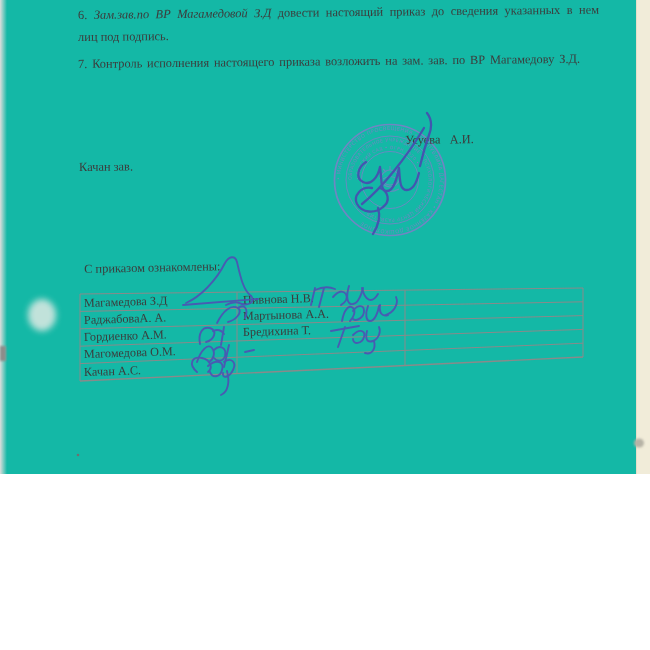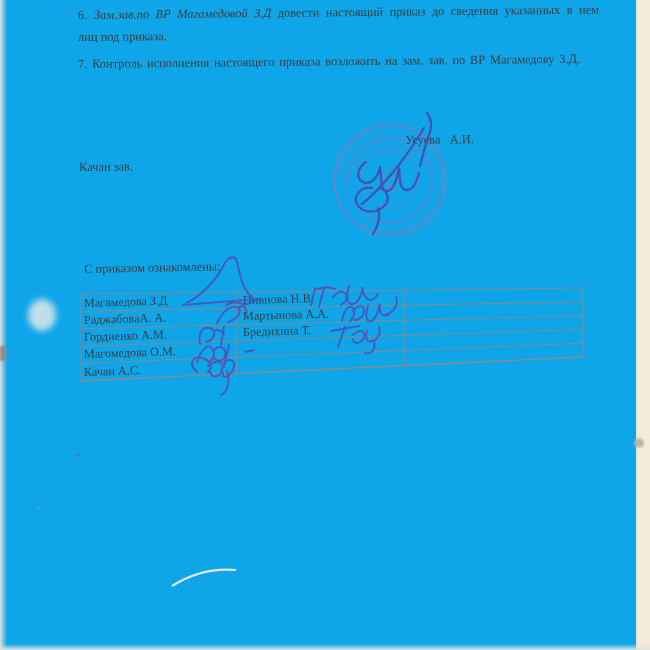--- a/index.html
+++ b/index.html
@@ -1,19 +1,19 @@
 <!DOCTYPE html>
 <html><head>
 <meta charset="utf-8">
 <style>
   html,body{margin:0;padding:0;}
   .page{
     position:relative;
-    width:650px;height:650px;
-    background:#0ea5e9;
+    width:650px;height:474px;
+    background:#14b8a6;
     overflow:hidden;
     font-family:"Liberation Serif","DejaVu Serif",serif;
     color:#3c3c3c;
   }
   
   .edge-left{position:absolute;left:0;top:0;width:7px;height:650px;
     background:linear-gradient(90deg,#dededc,rgba(250,250,248,0));}
   .edge-right-cream{position:absolute;left:636px;top:0;width:14px;height:650px;
     background:#f1ecd9;border-left:1px solid #e4dfc9;}
   .edge-bottom{position:absolute;left:0;top:644px;width:650px;height:6px;
@@ -41,21 +41,21 @@
   <div class="edge-left"></div>
   <div class="edge-right-cream"></div>
   <div class="edge-bottom"></div>
 
   <div class="txt p-just" style="left:78px;top:8px;">
     <span>6.</span>
     <span class="italic">Зам.зав.по ВР Магамедовой З.Д</span>
     <span>довести настоящий приказ до сведения указанных в нем</span>
   </div>
 
-  <div class="txt p-plain" style="left:78px;top:30px;">лиц под приказа.</div>
+  <div class="txt p-plain" style="left:78px;top:30px;">лиц под подпись.</div>
 
   <div class="txt p-just" style="left:78px;top:57px;width:502px;">7. Контроль исполнения настоящего приказа возложить на зам. зав. по ВР Магамедову З.Д.</div>
 
   <div class="txt p-plain" style="left:79px;top:160px;">Качан зав.</div>
 
   <svg class="stamp-svg" width="128" height="128" viewBox="0 0 128 128" style="filter:blur(0.35px);opacity:0.9;">
     <defs>
       <path id="ringA" d="M 14,64 a 50,50 0 1,1 100,0 a 50,50 0 1,1 -100,0" fill="none"></path>
       <path id="ringB" d="M 25.5,64 a 38.5,38.5 0 1,1 77,0 a 38.5,38.5 0 1,1 -77,0" fill="none"></path>
       <path id="ringC" d="M 33,64 a 31,31 0 1,1 62,0 a 31,31 0 1,1 -62,0" fill="none"></path>

